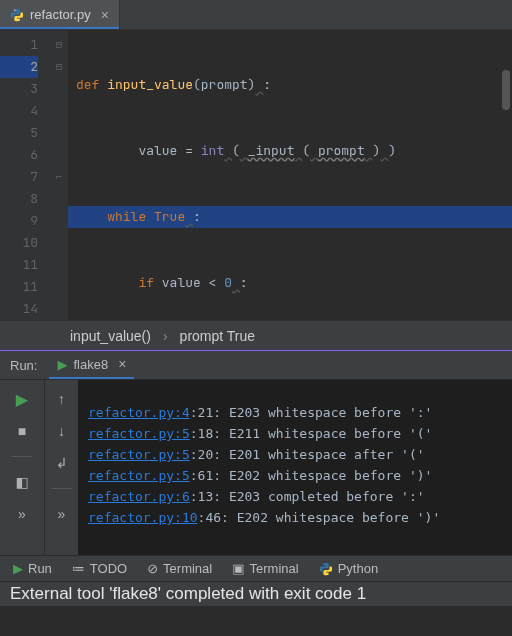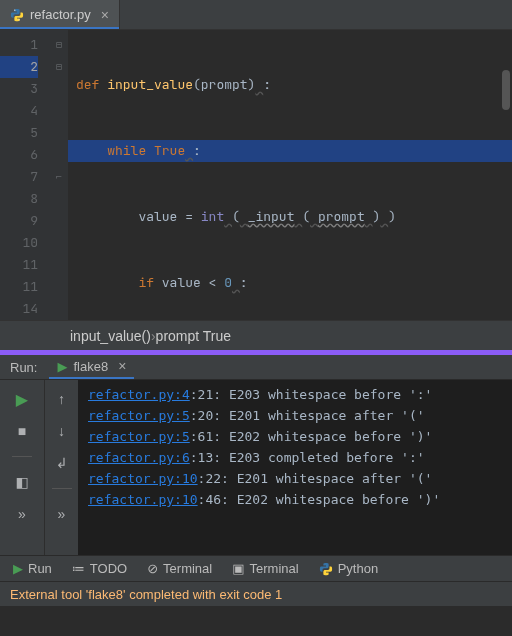--- a/index.html
+++ b/index.html
@@ -85,33 +85,34 @@
     text-decoration-skip-ink: none;
     text-underline-offset: 2px;
   }
   .wavy-g { text-decoration: underline wavy #555; text-underline-offset:2px;}
   .breadcrumb {
     height: 30px;
     background: #3c3f41;
     display: flex;
     align-items: center;
     padding-left: 70px;
+    gap: 12px;
     color: #ccc;
     font-size: 14px;
     border-top: 1px solid #323232;
   }
   .breadcrumb .sep { color: #888; }
   .tool-header {
     height: 30px;
     background: #3c3f41;
     display: flex;
     align-items: center;
     padding-left: 10px;
     gap: 12px;
-    border-top: 5px solid #8b5cf6;
+    border-top: 1px solid #8b5cf6;
     border-bottom: 1px solid #2a2a2a;
   }
   .tool-header .label { color: #bbb; }
   .tool-header .tab-run {
     display:flex; align-items:center; gap:6px; padding: 0 8px;
     border-bottom: 2px solid #3a75c4; height:100%;
   }
   .run-panel {
     display: flex;
     background: #2b2b2b;
@@ -139,21 +140,21 @@
   .icon-btn {
     width: 22px; height: 22px; display:flex; align-items:center; justify-content:center;
     color:#afb1b3; cursor:pointer; font-size:14px;
   }
   .play { color: #499c54; font-size: 16px;}
   .console {
     flex: 1;
     font-family: Consolas, monospace;
     font-size: 13px;
     line-height: 21px;
-    padding: 4px 4px 6px 10px;
+    padding: 22px 4px 6px 10px;
     color: #a9b7c6;
     overflow: hidden;
     background: #1e1e1e;
   }
   .console .cl { white-space: pre; }
   .console a { color: #287bde; text-decoration: underline; }
   .bottom-bar {
     height: 26px;
     background: #3c3f41;
     display: flex;
@@ -167,22 +168,22 @@
     display:flex; align-items:center; gap:5px; padding:0 9px; height:100%;
     color:#bbb; cursor:pointer;
   }
   .bt svg { flex-shrink:0; }
   .status-bar {
     height: 25px;
     background: #3c3f41;
     display: flex;
     align-items: center;
     padding: 0 10px;
-    color: #fdba74;
-    font-size: 13px;
+    color: #e5e5e5;
+    font-size: 17px;
     border-top: 1px solid #2a2a2a;
   }
   .scrollbar {
     position:absolute; right:2px; top:40px; width:8px; height:40px;
     background:#555; border-radius:4px;
   }
   .sep-line { width:20px; height:1px; background:#555; margin:4px 0;}
 </style>
 </head>
 <body>
@@ -220,22 +221,22 @@
     <div class="fr">⊟</div>
     <div class="fr">⊟</div>
     <div class="fr"></div>
       <div class="fr"></div>
       <div class="fr"></div>
       <div class="fr"></div>
     <div class="fr">⌐</div>
   </div>
   <div class="code">
     <div class="row"><span class="kw">def </span><span class="fn">input_value</span><span>(prompt)</span><span class="wavy-g"> </span><span>:</span></div>
+    <div class="row">        <span>value = </span><span class="bi">int</span><span class="wavy-g"> </span><span>(</span><span class="wavy-g"> </span><span class="wavy">_input</span><span class="wavy-g"> </span><span>(</span><span class="wavy-g"> </span><span class="wavy">prompt</span><span class="wavy-g"> </span><span>)</span><span class="wavy-g"> </span><span>)</span></div>
     <div class="row hl">    <span class="kw">while </span><span class="kw">True</span><span class="wavy-g"> </span><span>:</span></div>
-    <div class="row">        <span>value = </span><span class="bi">int</span><span class="wavy-g"> </span><span>(</span><span class="wavy-g"> </span><span class="wavy">_input</span><span class="wavy-g"> </span><span>(</span><span class="wavy-g"> </span><span class="wavy">prompt</span><span class="wavy-g"> </span><span>)</span><span class="wavy-g"> </span><span>)</span></div>
     <div class="row">        <span class="kw">if </span><span>value &lt; </span><span class="n">0</span><span class="wavy-g"> </span><span>:</span></div>
     
     
     
     
     
     
     
     
     
@@ -268,24 +269,24 @@
   </div>
   <div class="run-gutter2">
     <div class="icon-btn">↑</div>
     <div class="icon-btn">↓</div>
     <div class="icon-btn">↲</div>
     <div class="sep-line"></div>
     <div class="icon-btn">»</div>
   </div>
   <div class="console">
     <div class="cl"><a>refactor.py:4</a><span>:21: E203 whitespace before ':'</span></div>
+    <div class="cl"><a>refactor.py:5</a><span>:18: E211 whitespace before '('</span></div>
     <div class="cl"><a>refactor.py:5</a><span>:20: E201 whitespace after '('</span></div>
     <div class="cl"><a>refactor.py:5</a><span>:61: E202 whitespace before ')'</span></div>
     <div class="cl"><a>refactor.py:6</a><span>:13: E203 completed before ':'</span></div>
-    <div class="cl"><a>refactor.py:10</a><span>:22: E201 whitespace after '('</span></div>
     <div class="cl"><a>refactor.py:10</a><span>:46: E202 whitespace before ')'</span></div>
   </div>
 </div>
 
 <div class="bottom-bar">
   <div class="bt">
       <span style="color:#499c54">▶</span>
       <span>Run</span>
     </div>
   <div class="bt">

